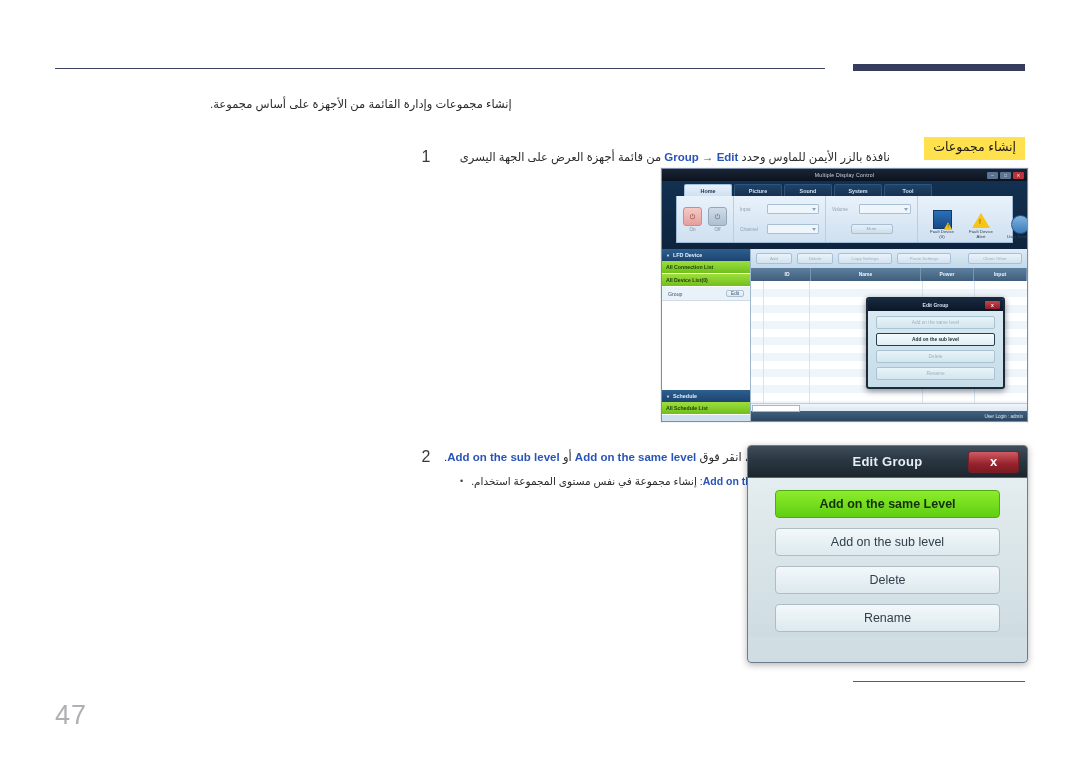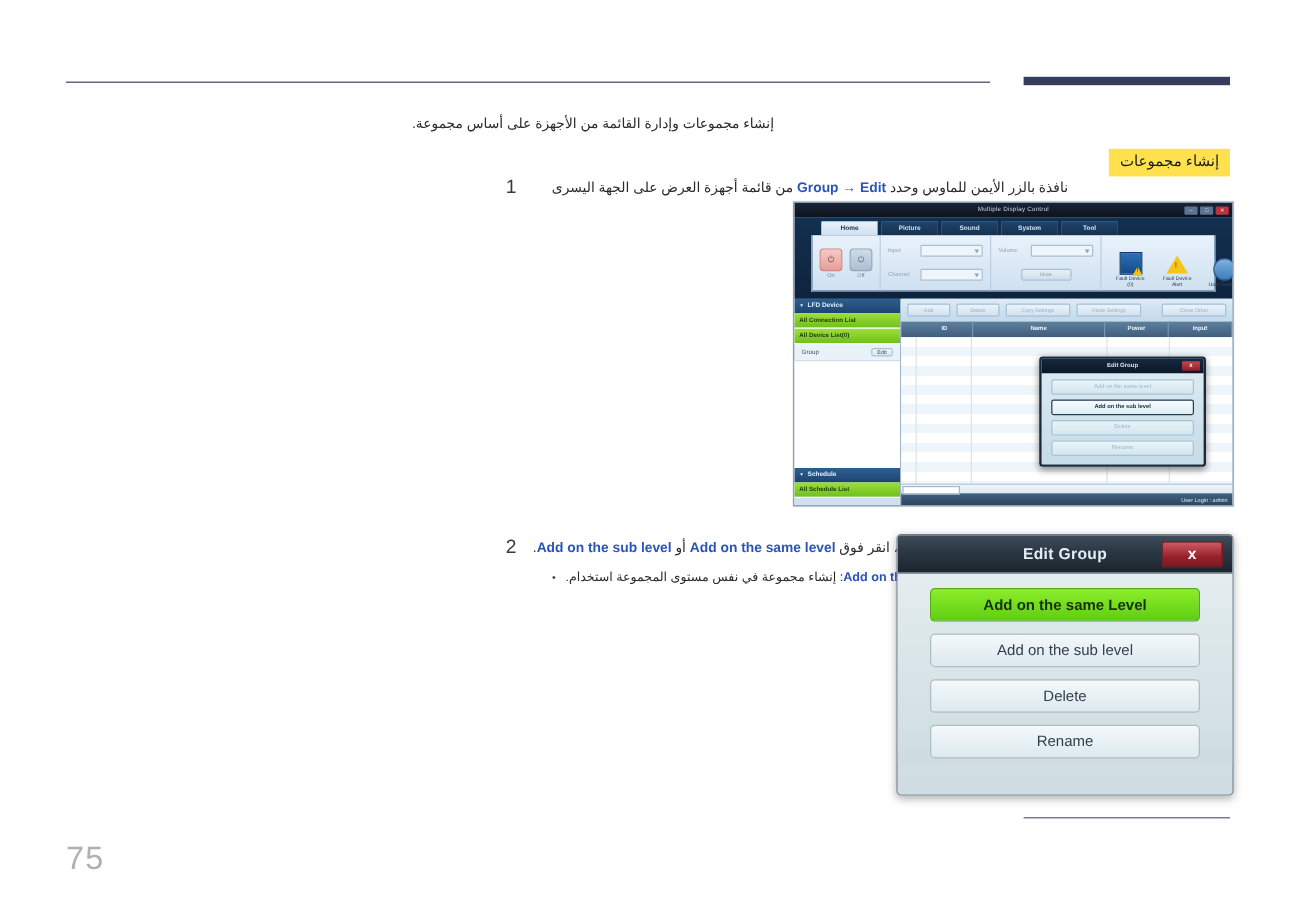--- a/index.html
+++ b/index.html
@@ -20,29 +20,29 @@
     background:#363c5e;
   }
 
   
   .chapter-title{
     position:absolute;right:55px;top:88px;width:420px;
     text-align:right;font-size:20px;color:#2e2e2e;letter-spacing:0;
     line-height:1.4;
   }
   .section-tag{
-    position:absolute;right:55px;top:124px;
+    position:absolute;right:55px;top:137px;
     background:#ffe14d;color:#1b1b1b;font-size:12.5px;
     padding:3px 9px 4px 9px;line-height:1.25;
   }
 
   
   .intro{
     position:absolute;right:435px;top:96px;width:435px;
-    text-align:right;font-size:11.5px;color:#2b2b2b;line-height:1.55;
+    text-align:left;font-size:11.5px;color:#2b2b2b;line-height:1.55;
   }
   .note-top{
     position:absolute;right:435px;top:118px;width:435px;
     text-align:center;font-size:9.5px;color:#8a8a8a;line-height:1.5;
   }
   .note-dash{display:inline-block;width:12px;height:1px;background:#9a9a9a;
     vertical-align:middle;margin-left:3px;position:relative;top:-4px;}
 
   .step{
     position:absolute;display:flex;flex-direction:row-reverse;
@@ -435,15 +435,15 @@
     <div class="dlg-body">
       <div class="dlg-btn primary">Add on the same Level</div>
       <div class="dlg-btn">Add on the sub level</div>
       <div class="dlg-btn">Delete</div>
       <div class="dlg-btn">Rename</div>
     </div>
   </div>
 
   <div class="bot-rule"></div>
 
-  <div class="page-num">75</div>
+  <div class="page-num">47</div>
 
 </div>
 
 </body></html>

